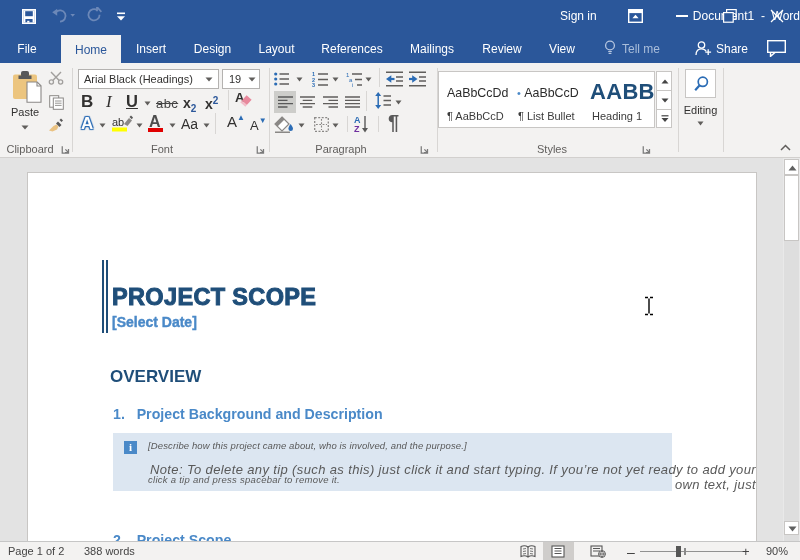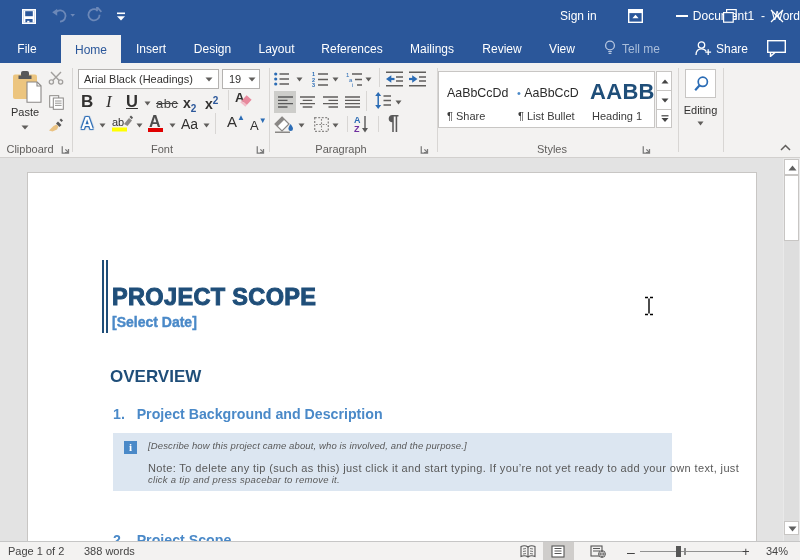--- a/index.html
+++ b/index.html
@@ -299,21 +299,21 @@
     </svg>
     <div class="abs" style="left:378px;top:53px;width:1px;height:16px;background:#d8d6d4"></div>
     <div class="abs" style="left:388px;top:48px;font-size:20px;font-weight:bold;color:#595959">¶</div>
     <div class="glabel" style="left:309px;width:64px;">Paragraph</div>
     <svg class="launcher" style="left:420px;top:82px" width="8" height="8" viewBox="0 0 8 8">
         <path d="M1 1 L1 6.5 L6.5 6.5 M3.5 3.5 L6 6 M6 3.2 L6 6 L3.2 6" stroke="#7a7a7a" stroke-width="1" fill="none"></path>
       </svg>
 
     <div class="abs" style="left:438px;top:8px;width:217px;height:57px;background:#fff;border:1px solid #c8c6c4;overflow:hidden;">
       <div class="abs" style="left:8px;top:14px;font-size:12.4px;color:#2b2b2b">AaBbCcDd</div>
-      <div class="abs" style="left:8px;top:38px;font-size:11px;color:#3b3b3b">¶ Share</div>
+      <div class="abs" style="left:8px;top:38px;font-size:11px;color:#3b3b3b">¶ AaBbCcD</div>
       <div class="abs" style="left:78px;top:14px;font-size:12.4px;color:#2b2b2b"><span style="color:#4a89c8;font-size:11px;">•</span>&nbsp;AaBbCcD</div>
       <div class="abs" style="left:79px;top:38px;font-size:11px;color:#3b3b3b">¶ List Bullet</div>
       <div class="abs" style="left:151px;top:6.5px;font-size:22px;font-weight:bold;color:#1f4e79;letter-spacing:0.3px;">AABBC</div>
       <div class="abs" style="left:153px;top:38px;font-size:11px;color:#3b3b3b">Heading 1</div>
     </div>
     <div class="abs" style="left:656px;top:8px;width:16px;height:57px;">
       <div class="abs" style="left:0;top:0;width:16px;height:20px;background:#fff;border:1px solid #c8c6c4;">
           <svg class="abs" style="left:4px;top:7px" width="8" height="5" viewBox="0 0 8 5">
             <path d="M0.5 4.5 L7.5 4.5 L4 0.5 Z" fill="#444"></path>
           </svg>
@@ -354,21 +354,21 @@
 
       <div class="abs" style="left:74px;top:87px;width:2px;height:73px;background:#1f4e79"></div>
       <div class="abs" style="left:78px;top:87px;width:2px;height:73px;background:#1f4e79"></div>
       <div class="abs" style="left:84px;top:90px;font-size:23.5px;line-height:23px;font-weight:bold;color:#1f4e79;-webkit-text-stroke:1px #1f4e79;"><br><span style="letter-spacing:0.35px;">PROJECT SCOPE</span></div>
       <div class="abs" style="left:84px;top:141px;font-size:14px;font-weight:bold;color:#4a89c8;-webkit-text-stroke:0.4px #4a89c8;">[Select Date]</div>
       <div class="abs" style="left:82px;top:194px;font-size:17px;font-weight:bold;color:#1f4e79;">OVERVIEW</div>
       <div class="abs" style="left:85px;top:233px;font-size:14.2px;font-weight:bold;color:#4a89c8;">1.&nbsp;&nbsp;&nbsp;Project Background and Description</div>
       <div class="abs" style="left:85px;top:260px;width:559px;height:58px;background:#dce6f1;"></div>
       <div class="abs" style="left:96px;top:268px;width:13px;height:13px;background:#4a89c8;color:#fff;font-size:11px;font-weight:bold;text-align:center;line-height:13px;font-family:'Liberation Serif',serif;">i</div>
       <div class="abs" style="left:120px;top:267px;font-size:9.5px;font-style:italic;color:#595959;letter-spacing:0.12px;">[Describe how this project came about, who is involved, and the purpose.]</div>
-      <div class="abs" style="left:120px;top:288.5px;font-size:11px;color:#595959;letter-spacing:0.37px;">Note: To delete any tip (such as this) just click it and start typing. If you’re not yet ready to add your own text, just</div>
+      <div class="abs" style="left:120px;top:288.5px;font-size:13px;font-style:italic;color:#595959;letter-spacing:0.37px;text-align:right;">Note: To delete any tip (such as this) just click it and start typing. If you’re not yet ready to add your own text, just</div>
       <div class="abs" style="left:120px;top:300.5px;font-size:9.5px;font-style:italic;color:#595959;letter-spacing:0.27px;">click a tip and press spacebar to remove it.</div>
       <div class="abs" style="left:85px;top:359px;font-size:14.2px;font-weight:bold;color:#4a89c8;">2.&nbsp;&nbsp;&nbsp;Project Scope</div>
     </div>
 
     <svg class="abs" style="left:643px;top:138px" width="12" height="20" viewBox="0 0 12 20">
       <path d="M6 2.5 L6 17.5" stroke="#000" stroke-width="1.4"></path>
       <path d="M2 1.5 L5 1.5 M7 1.5 L10 1.5 M2 18.5 L5 18.5 M7 18.5 L10 18.5" stroke="#000" stroke-width="1.4"></path>
     </svg>
     <div id="vscroll">
       <div class="abs" style="left:1px;top:1px;width:15px;height:16px;background:#fff;border:1px solid #c8c6c4;">
@@ -405,15 +405,15 @@
       <rect x="1" y="1" width="11" height="10" fill="none" stroke="#565656" stroke-width="1.1"></rect>
       <path d="M3 3.5 L10 3.5 M3 6 L10 6" stroke="#565656" stroke-width="1"></path>
       <circle cx="12" cy="9" r="3.4" fill="#f3f2f1" stroke="#565656" stroke-width="1"></circle>
       <path d="M8.8 9 L15.2 9 M12 5.8 A4.5 4.5 0 0 1 12 12.2 M12 5.8 A4.5 4.5 0 0 0 12 12.2" stroke="#565656" stroke-width="0.8" fill="none"></path>
     </svg>
     <div class="abs" style="left:627px;top:2px;font-size:14px;color:#444">–</div>
     <div class="abs" style="left:640px;top:9px;width:103px;height:1px;background:#919191;"></div>
     <div class="abs" style="left:676px;top:4px;width:5px;height:11px;background:#565656;"></div>
     <div class="abs" style="left:684px;top:6px;width:1.5px;height:7px;background:#8a8a8a;"></div>
     <div class="abs" style="left:742px;top:2px;font-size:13px;color:#444">+</div>
-    <div class="abs" style="left:766px;top:3px;">34%</div>
+    <div class="abs" style="left:766px;top:3px;">90%</div>
   </div>
 </div>
 
 </body></html>

